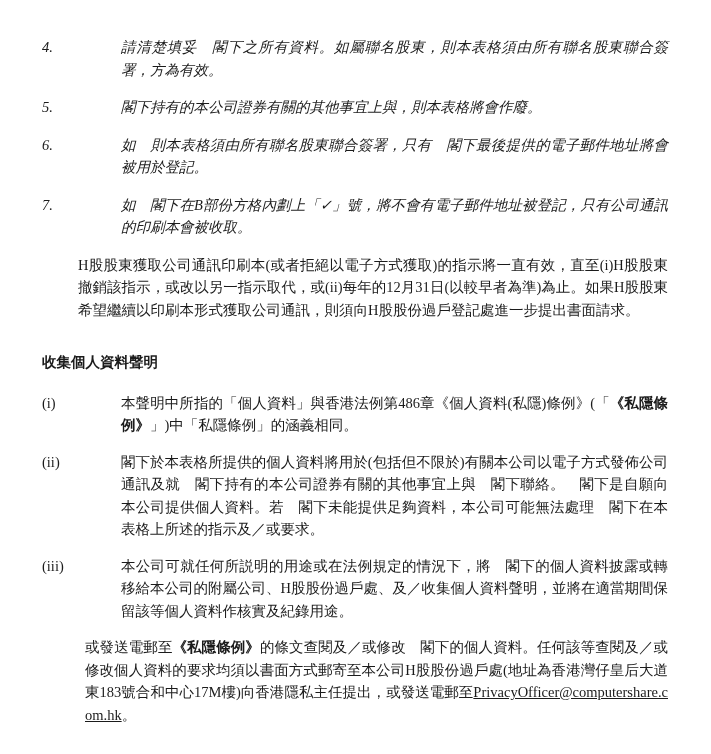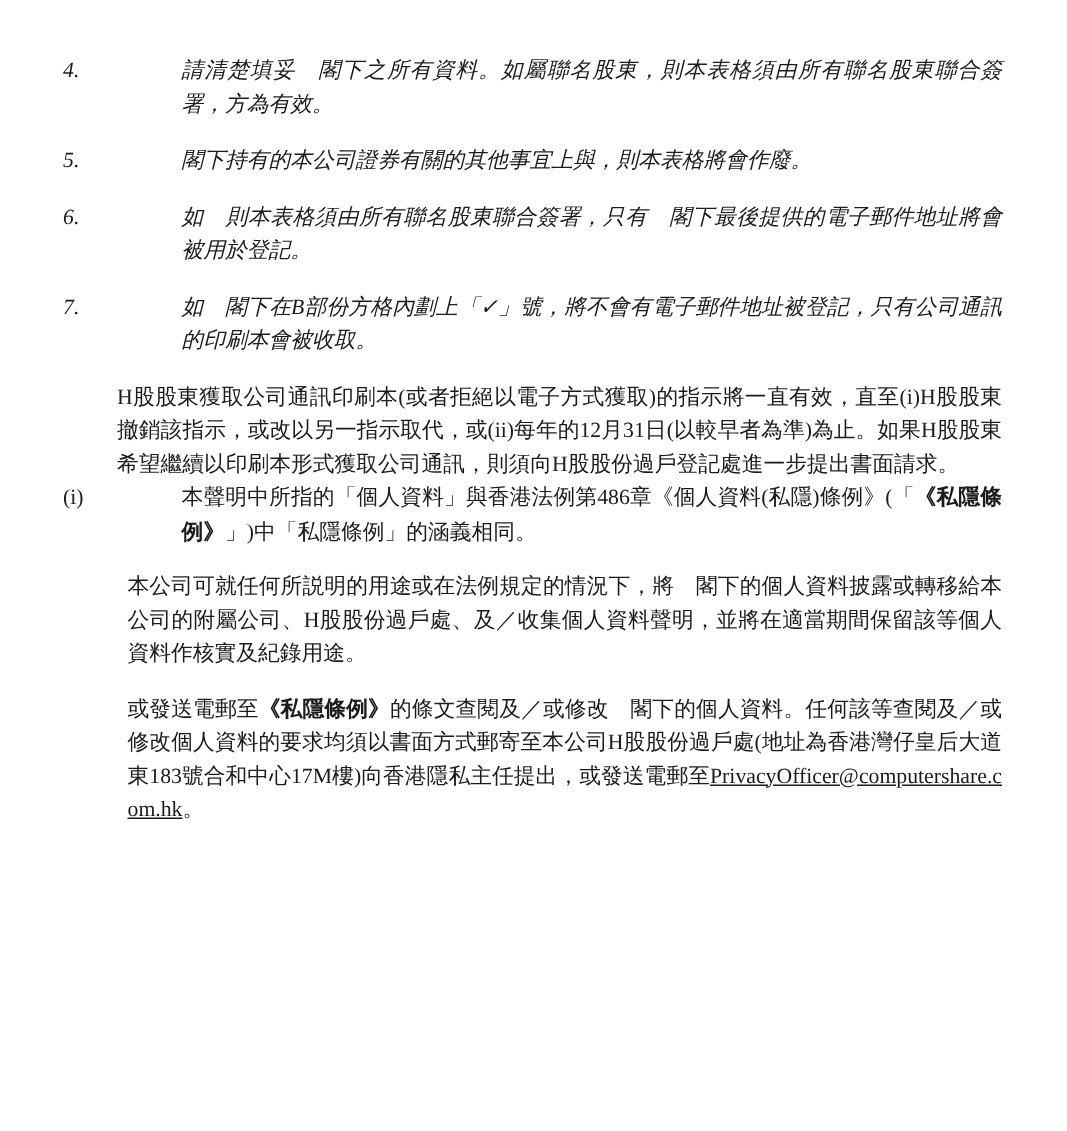--- a/index.html
+++ b/index.html
@@ -79,28 +79,34 @@
     <div class="itext">如　則本表格須由所有聯名股東聯合簽署，只有　閣下最後提供的電子郵件地址將會被用於登記。</div>
   </div>
 
   <div class="item italic-block">
     <div class="marker">7.</div>
     <div class="itext">如　閣下在B部份方格內劃上「✓」號，將不會有電子郵件地址被登記，只有公司通訊的印刷本會被收取。</div>
   </div>
 
   <p class="note">H股股東獲取公司通訊印刷本(或者拒絕以電子方式獲取)的指示將一直有效，直至(i)H股股東撤銷該指示，或改以另一指示取代，或(ii)每年的12月31日(以較早者為準)為止。如果H股股東希望繼續以印刷本形式獲取公司通訊，則須向H股股份過戶登記處進一步提出書面請求。</p>
 
+  <h3 class="section-title">收集個人資料聲明</h3>
 
   <div class="stmt">
     <div class="marker">(i)</div>
     <div class="itext"><span>本聲明中所指的「個人資料」與香港法例第486章《個人資料(私隱)條例》(「</span><span class="bold-inline">《私隱條例》</span><span>」)中「私隱條例」的涵義相同。</span></div>
   </div>
 
+  <div class="stmt">
+    <div class="marker">(ii)</div>
+    <div class="itext">閣下於本表格所提供的個人資料將用於(包括但不限於)有關本公司以電子方式發佈公司通訊及就　閣下持有的本公司證券有關的其他事宜上與　閣下聯絡。　閣下是自願向本公司提供個人資料。若　閣下未能提供足夠資料，本公司可能無法處理　閣下在本表格上所述的指示及／或要求。</div>
+  </div>
 
   <div class="stmt">
+    <div class="marker">(iii)</div>
     <div class="itext">本公司可就任何所説明的用途或在法例規定的情況下，將　閣下的個人資料披露或轉移給本公司的附屬公司、H股股份過戶處、及／收集個人資料聲明，並將在適當期間保留該等個人資料作核實及紀錄用途。</div>
   </div>
 
   <div class="stmt">
     <div class="itext"><span>或發送電郵至</span><span class="bold-inline">《私隱條例》</span><span>的條文查閱及／或修改　閣下的個人資料。任何該等查閱及／或修改個人資料的要求均須以書面方式郵寄至本公司H股股份過戶處(地址為香港灣仔皇后大道東183號合和中心17M樓)向香港隱私主任提出，或發送電郵至</span><span class="email">PrivacyOfficer@computershare.com.hk</span><span>。</span></div>
   </div>
 
 </div>
 
 </body></html>

